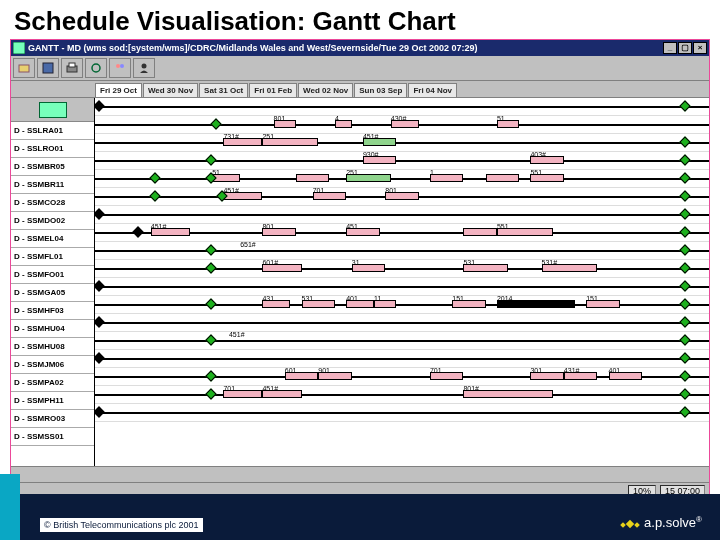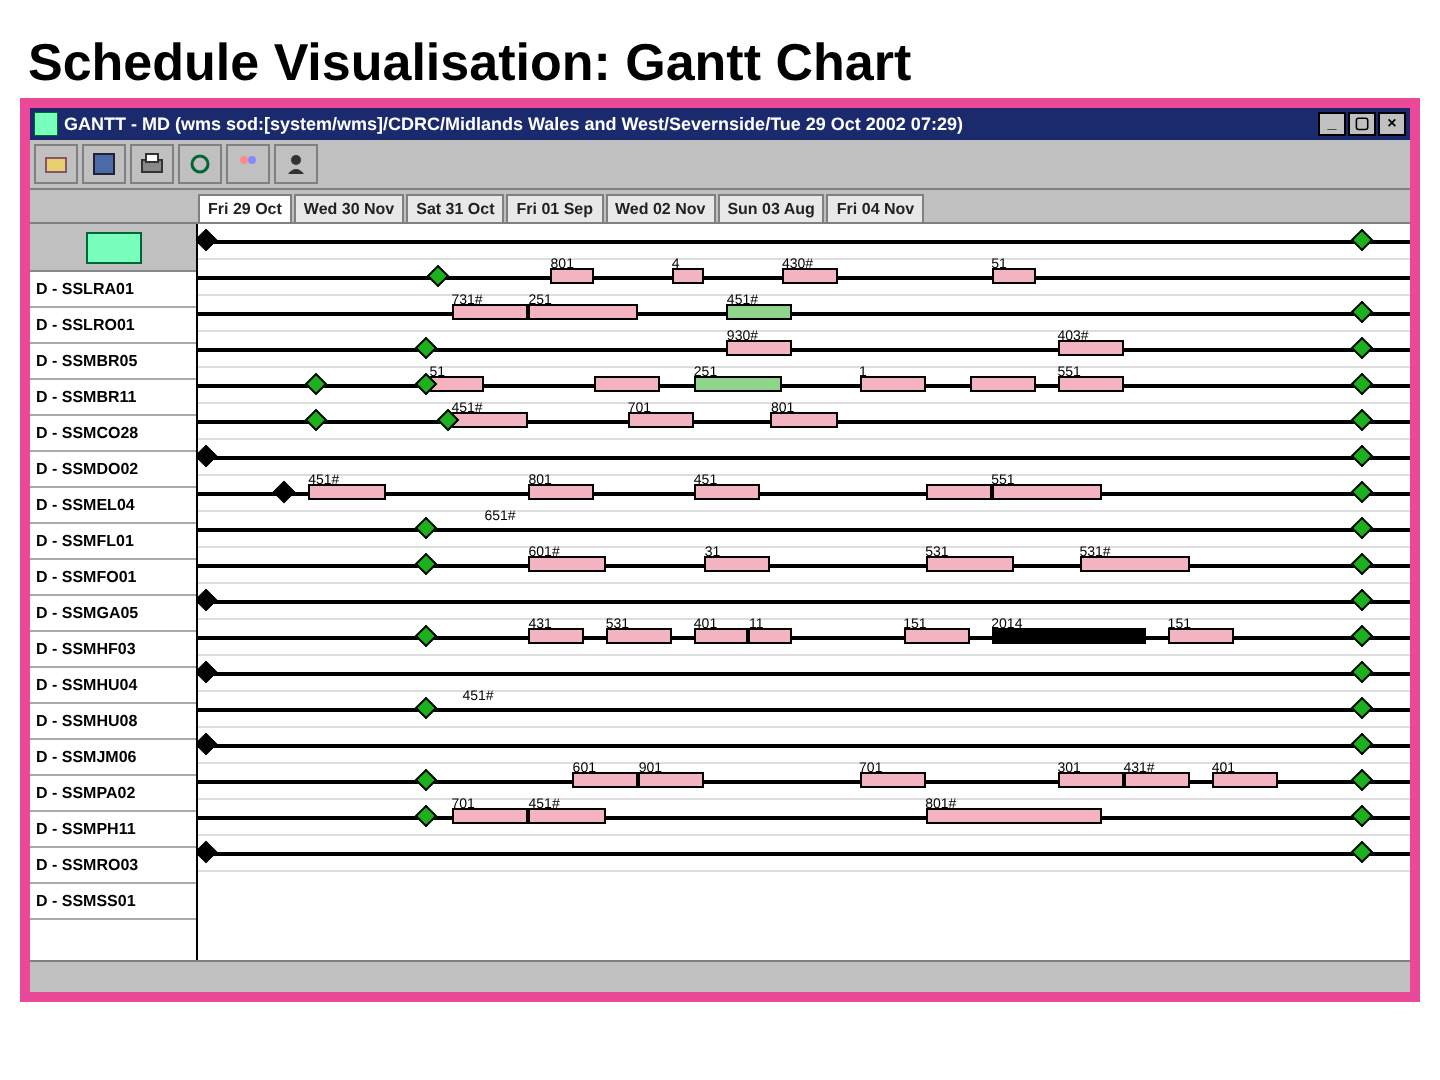--- a/index.html
+++ b/index.html
@@ -1,23 +1,23 @@
 <!DOCTYPE html>
 <html><head>
 <meta charset="utf-8">
 <style>
   * { box-sizing: border-box; }
   html, body { margin:0; padding:0; font-family: Arial, sans-serif; background:#fff; }
   .page { width:720px; height:540px; position:relative; background:#fff; }
 
   
-  .slide-title { font-size:26px; font-weight:bold; padding:16px 10px 2px 14px; color:#000; }
-
-  
-  .win { margin:0 10px; border:5px solid #ec4899; background:#f97316; }
+  .slide-title { font-size:26px; font-weight:bold; padding:6px 10px 2px 14px; color:#000; }
+
+  
+  .win { margin:0 10px; border:1px solid #ec4899; background:#f97316; }
   .win-titlebar { display:flex; align-items:center; height:16px; background:linear-gradient(#1a2a6c,#1a2a6c); color:#fff; font-size:9px; font-weight:bold; padding:0 2px; }
   .win-titlebar .ticon { width:12px; height:12px; margin-right:3px; display:inline-block; }
   .win-titlebar .ttxt { flex:1; white-space:nowrap; overflow:hidden; }
   .win-btns { display:flex; }
   .win-btn { width:14px; height:12px; background:#c0c0c0; border:1px solid #000; margin-left:1px; font-size:8px; text-align:center; line-height:10px; color:#000; }
 
   
   .toolbar { display:flex; align-items:center; padding:2px; border-bottom:1px solid #808080; background:#c0c0c0; }
   .tbtn { width:22px; height:20px; border:1px solid #808080; background:#c0c0c0; margin-right:2px; display:flex; align-items:center; justify-content:center; font-size:10px; }
 
@@ -122,23 +122,23 @@
             <circle cx="6" cy="4" r="2.5" fill="#333"></circle>
             <path d="M2 11 Q6 6 10 11" fill="#333"></path>
           </svg>
         </div>
     </div>
 
     <div class="tabstrip">
       <div class="tab sel">Fri 29 Oct</div>
       <div class="tab">Wed 30 Nov</div>
       <div class="tab">Sat 31 Oct</div>
-      <div class="tab">Fri 01 Sep</div>
+      <div class="tab">Fri 01 Feb</div>
       <div class="tab">Wed 02 Nov</div>
-      <div class="tab">Sun 03 Aug</div>
+      <div class="tab">Sun 03 Sep</div>
       <div class="tab">Fri 04 Nov</div>
     </div>
 
     <div class="gantt-area">
       <div class="rowlabels">
         <div class="avatar-cell">
           <div class="avatar"></div>
         </div>
         <div id="rowlabels-list">
             <div class="rlabel">D -   SSLRA01</div>
@@ -337,17 +337,30 @@
               <div class="line" style="left: 0%; width: 100%;"></div>
               <div class="diamond k" style="left: 0%;"></div>
               <div class="diamond g" style="left: 95.4545%;"></div>
             </div>
           </div>
       </div>
     </div>
 
     <div class="hscroll"></div>
 
+    <div class="statusbar">
+      <div class="stat-cell">10%</div>
+      <div class="stat-cell">15 07:00</div>
+    </div>
 
   </div>
 
+  <div class="footer">
+    <div class="footer-left"></div>
+    <div class="footer-band"></div>
+    <div class="cpy">© British Telecommunications plc 2001</div>
+    <div class="aps">
+      <span class="dot s"></span><span class="dot"></span><span class="dot s"></span>
+      <span>a.p.solve</span><sup>®</sup>
+    </div>
+  </div>
 
 </div>
 
 </body></html>

